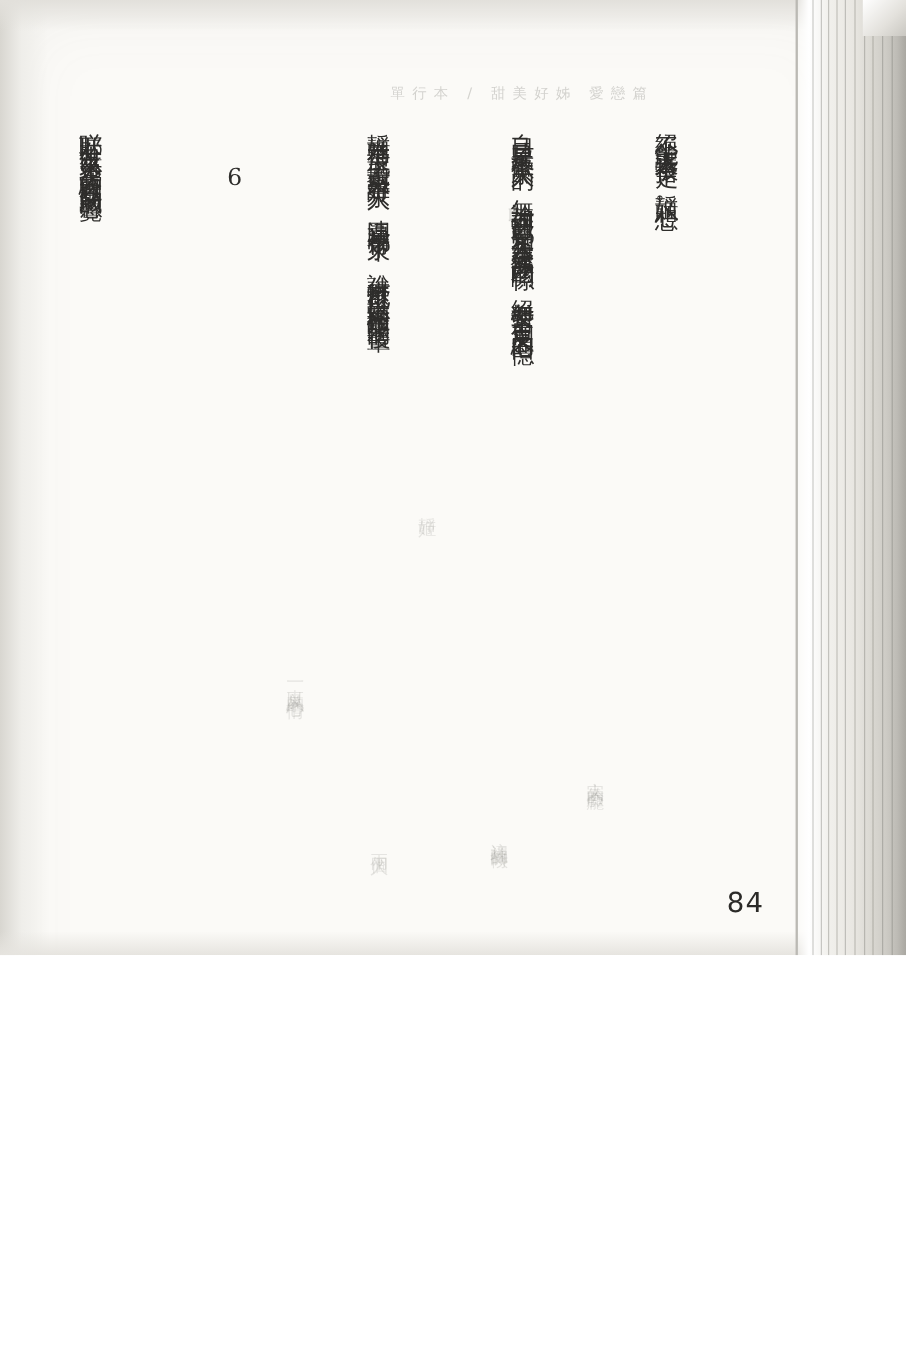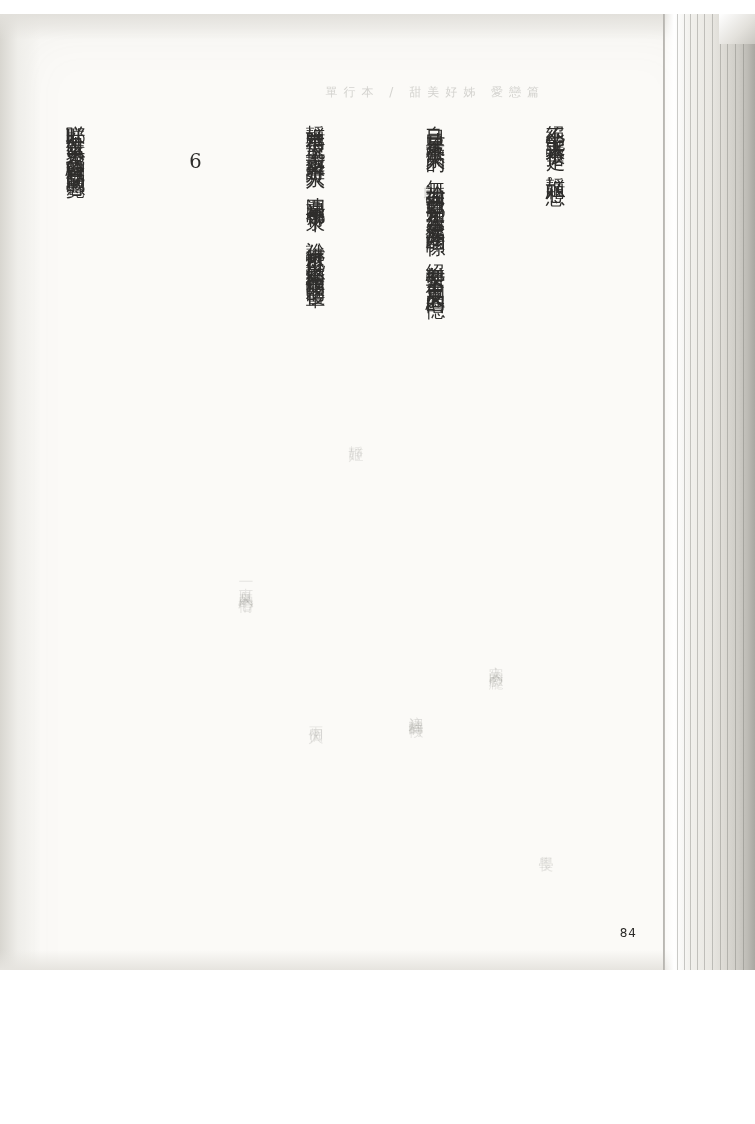--- a/index.html
+++ b/index.html
@@ -3,25 +3,24 @@
 <meta charset="utf-8">
 <style>
   html, body {
     margin: 0;
     padding: 0;
     background: #ffffff;
   }
   #page {
     position: relative;
     width: 755px;
-    height: 956px;
+    height: 796px;
     background: #f7f6f3;
     overflow: hidden;
     font-family: "DejaVu Serif", "Liberation Serif", serif;
-    margin-top: 14px;
   }
 
   
   .paper {
     position: absolute;
     left: 10px;
     top: 8px;
     width: 700px;
     height: 1108px;
     background: #fbfaf7;
@@ -122,21 +121,21 @@
     white-space: pre-wrap;
   }
   .seg {
     display: block;
   }
 
   .page-number {
     position: absolute;
     right: 118px;
     bottom: 30px;
-    font-size: 12px;
+    font-size: 23px;
     color: #2b2a28;
     font-family: "DejaVu Sans", "Liberation Sans", sans-serif;
     letter-spacing: 1px;
   }
 
   .header-ghost {
     position: absolute;
     right: 210px;
     top: 70px;
     font-size: 12px;

